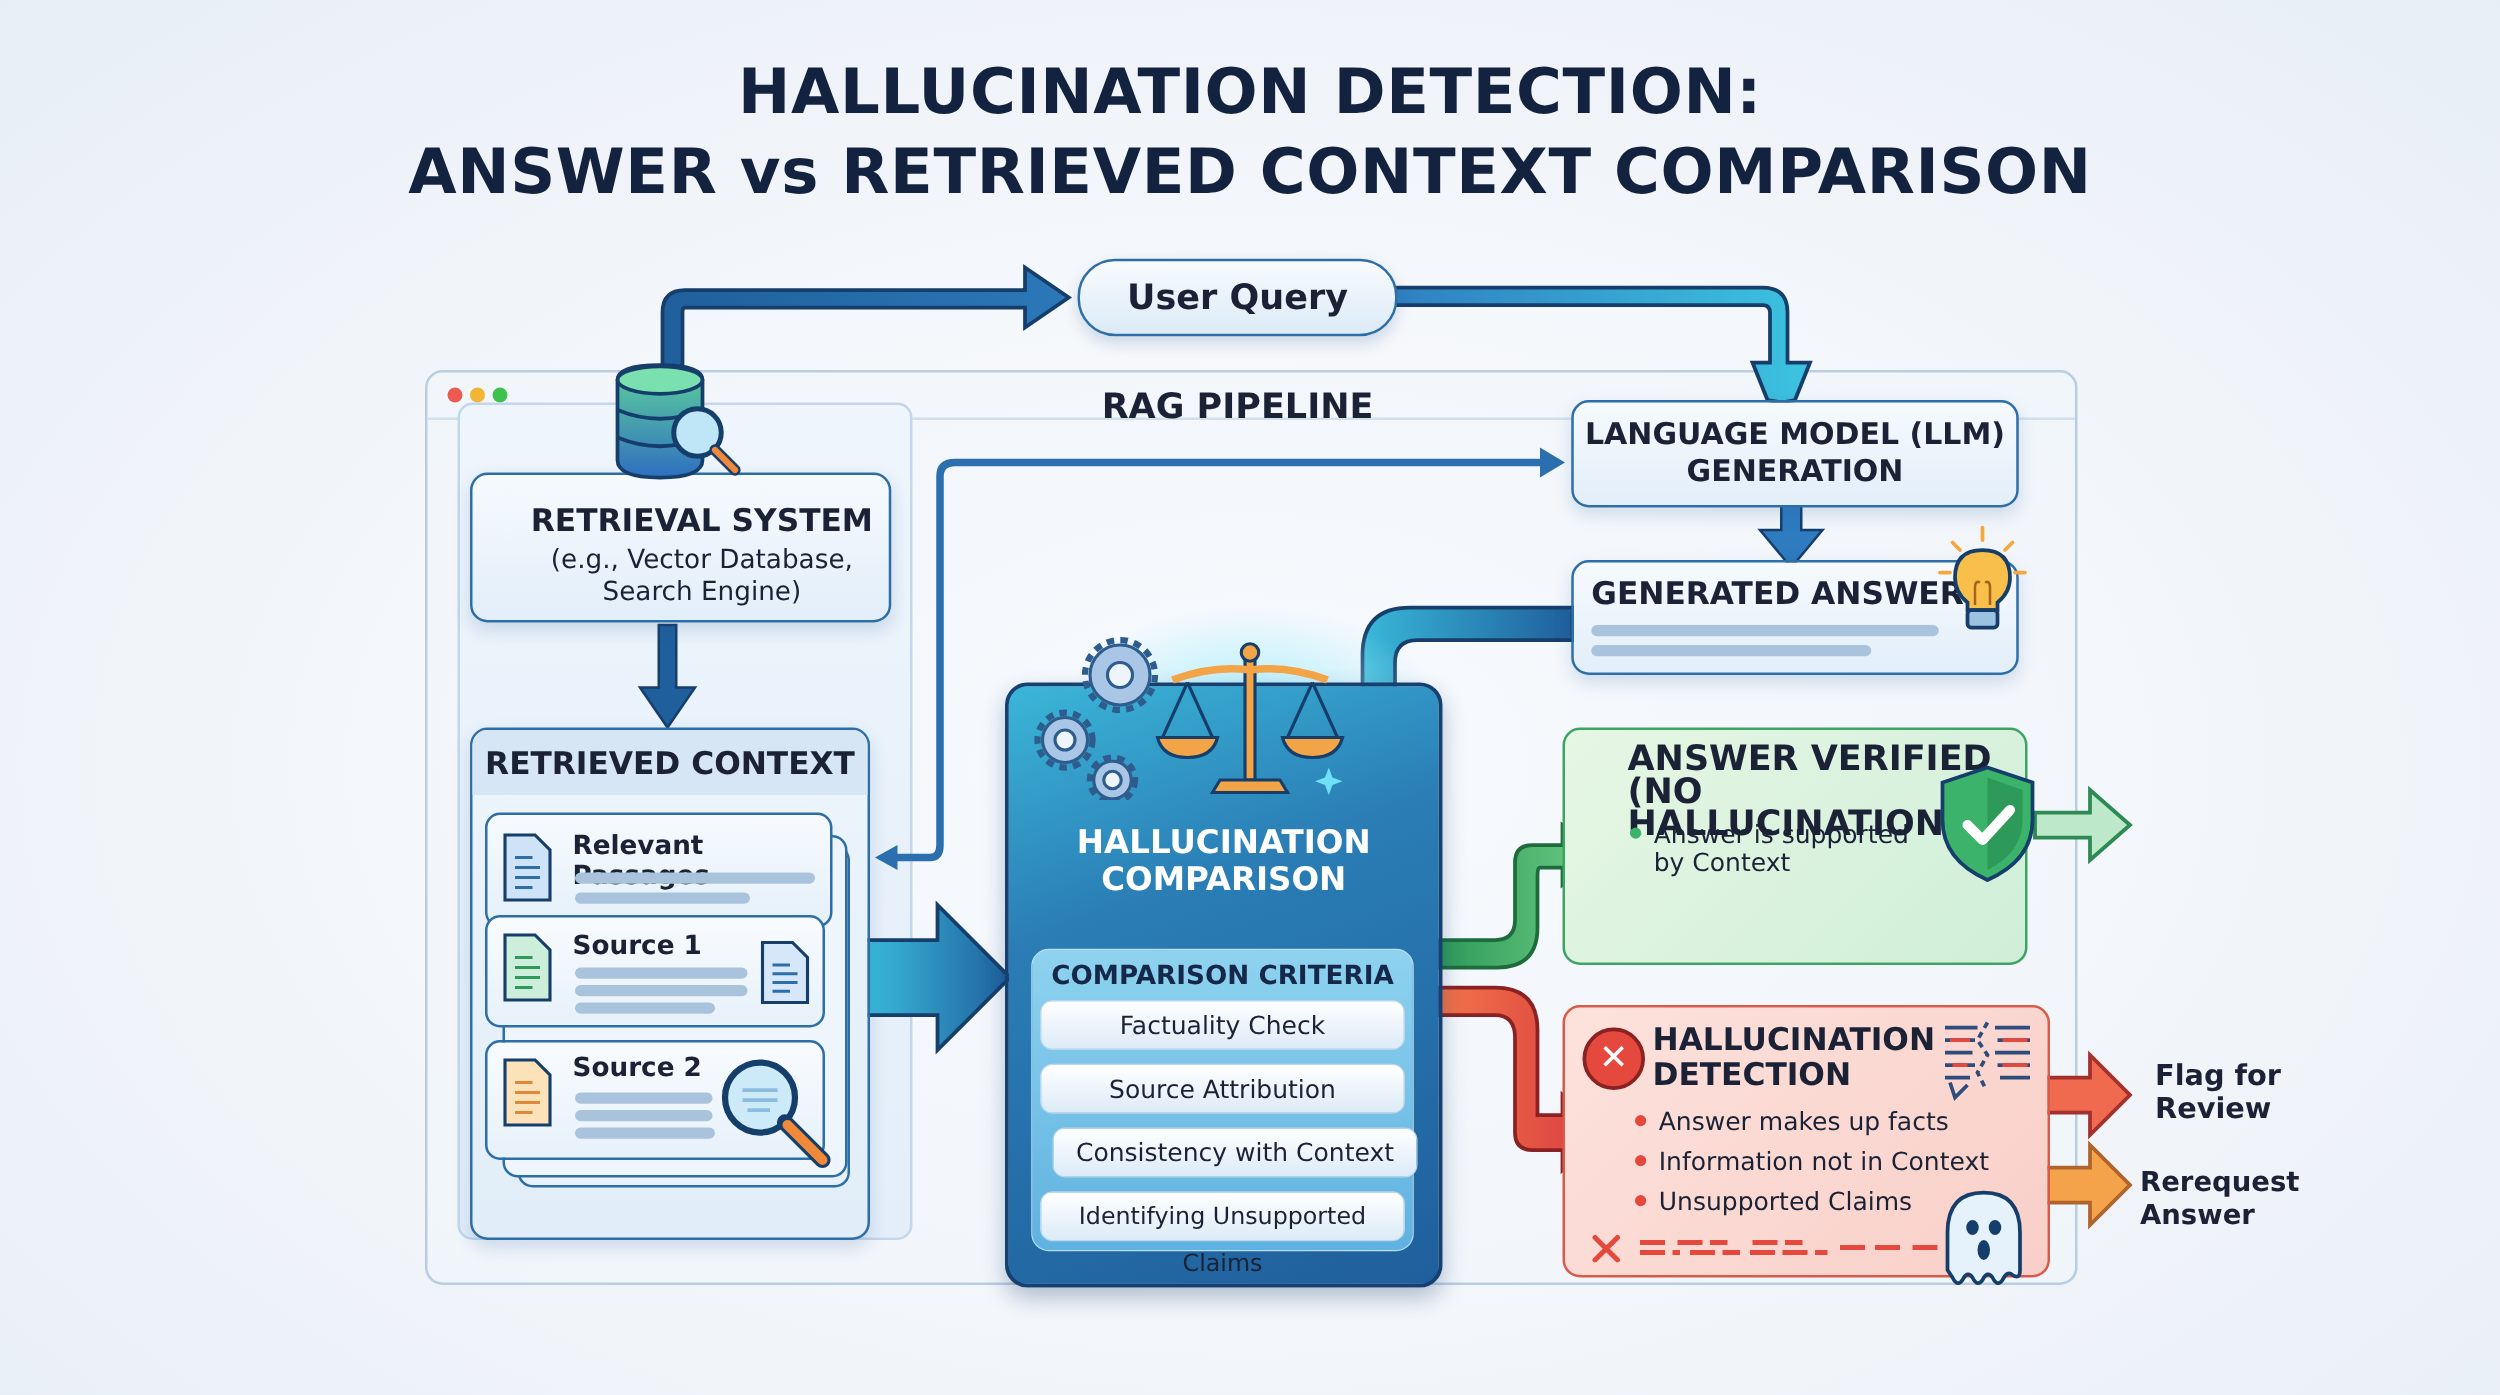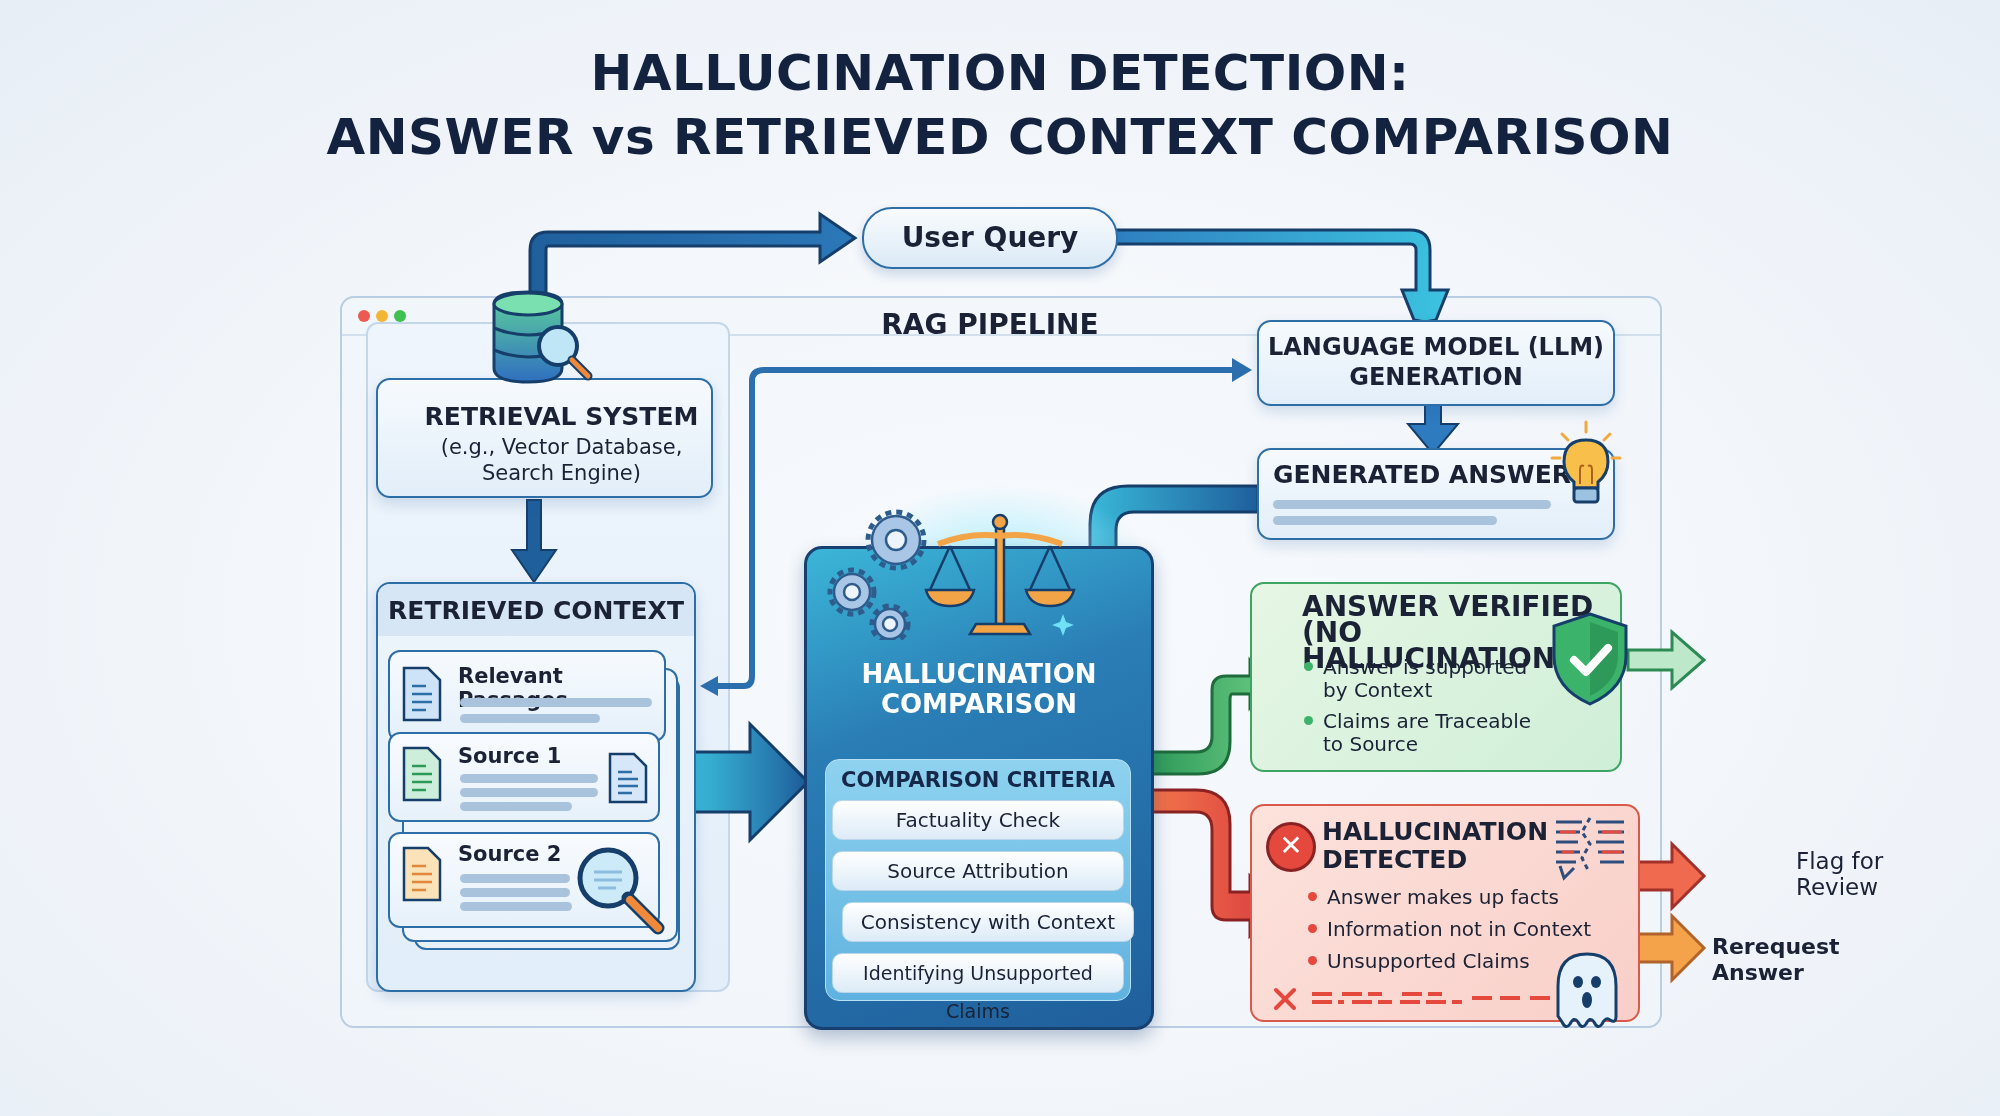--- a/index.html
+++ b/index.html
@@ -269,38 +269,34 @@
 
 <div class="abs" style="left:1250px;top:582px;width:368px;height:186px;border:2.5px solid #3ea463;border-radius:14px;background:linear-gradient(135deg,#e6f7e4,#cfeed8);">
   <div class="abs" style="left:50px;top:10px;font-size:28px;font-weight:bold;line-height:26px;color:#1b2236;">
     <div>ANSWER VERIFIED</div>
     <div>(NO HALLUCINATION)</div>
   </div>
   <div class="bullet" style="left:52px;top:72px;">
     <div><span class="b" style="background:#3cb36a;"></span><span>Answer is supported</span></div>
     <div style="padding-left:19px;">by Context</div>
   </div>
-  <div class="bullet" style="left:52px;top:126px;">
-    <div><span class="b" style="background:#3cb36a;"></span><span>Claims are Traceable</span></div>
-    <div style="padding-left:19px;">to Source</div>
-  </div>
 </div>
 <div class="abs" style="left:1548px;top:610px;width:84px;height:98px;">
   <svg width="84" height="98">
       <path d="M42 4 L78 16 V46 Q78 78 42 94 Q6 78 6 46 V16 Z" fill="#3cb36a" stroke="#163e6b" stroke-width="3"></path>
       <path d="M42 12 L70 22 V46 Q70 72 42 86 Z" fill="#2e9a5a"></path>
       <path d="M26 50 L38 62 L60 38" fill="none" stroke="#ffffff" stroke-width="8" stroke-linecap="round" stroke-linejoin="round"></path>
     </svg>
 </div>
 
 <div class="abs" style="left:1250px;top:804px;width:386px;height:214px;border:2.5px solid #d85a4b;border-radius:14px;background:linear-gradient(135deg,#fde2dc,#f8cfc8);">
   <div class="abs" style="left:14px;top:16px;width:44px;height:44px;border-radius:50%;background:#e5483d;border:3px solid #8a2224;color:#fff;font-size:28px;font-weight:bold;text-align:center;line-height:42px;">✕</div>
   <div class="abs" style="left:70px;top:12px;font-size:25px;font-weight:bold;line-height:28px;color:#1b2236;">
     <div>HALLUCINATION</div>
-    <div>DETECTED</div>
+    <div>DETECTION</div>
   </div>
   <div class="bullet" style="left:56px;top:80px;"><span class="b" style="background:#e5483d;"></span><span>Answer makes up facts</span></div>
   <div class="bullet" style="left:56px;top:112px;"><span class="b" style="background:#e5483d;"></span><span>Information not in Context</span></div>
   <div class="bullet" style="left:56px;top:144px;"><span class="b" style="background:#e5483d;"></span><span>Unsupported Claims</span></div>
   <div class="abs" style="left:20px;top:180px;width:290px;height:24px;">
     <svg width="290" height="24">
         <path d="M4 4 L22 22 M22 4 L4 22" stroke="#e5483d" stroke-width="4" stroke-linecap="round"></path>
         <path d="M40 8 H62 M40 16 H72 M70 8 H110 M80 16 H120 M130 8 H170 M128 16 H190 M200 12 H220 M228 12 H250 M258 12 H280" stroke="#e5483d" stroke-width="4" stroke-dasharray="20 6"></path>
       </svg>
   </div>
@@ -318,20 +314,20 @@
 </div>
 <div class="abs" style="left:1550px;top:950px;width:74px;height:82px;">
   <svg width="74" height="82">
       <path d="M37 4 Q66 4 66 36 V66 Q66 74 60 70 Q56 66 52 74 Q48 80 44 72 Q40 66 36 74 Q32 80 28 72 Q24 66 20 74 Q16 80 12 72 Q8 66 8 66 V36 Q8 4 37 4 Z" fill="#e6f2fb" stroke="#163e6b" stroke-width="3"></path>
       <ellipse cx="28" cy="32" rx="5" ry="6" fill="#163e6b"></ellipse>
       <ellipse cx="46" cy="32" rx="5" ry="6" fill="#163e6b"></ellipse>
       <ellipse cx="37" cy="50" rx="5" ry="8" fill="#163e6b"></ellipse>
     </svg>
 </div>
 
-<div class="abs" style="left:1796px;top:848px;font-size:23px;font-weight:normal;line-height:26px;color:#1b2236;">
+<div class="abs" style="left:1724px;top:848px;font-size:23px;font-weight:bold;line-height:26px;color:#1b2236;">
   <div>Flag for</div>
   <div>Review</div>
 </div>
 <div class="abs" style="left:1712px;top:934px;font-size:22px;font-weight:bold;line-height:26px;color:#1b2236;">
   <div>Rerequest</div>
   <div>Answer</div>
 </div>
 
 </body></html>

